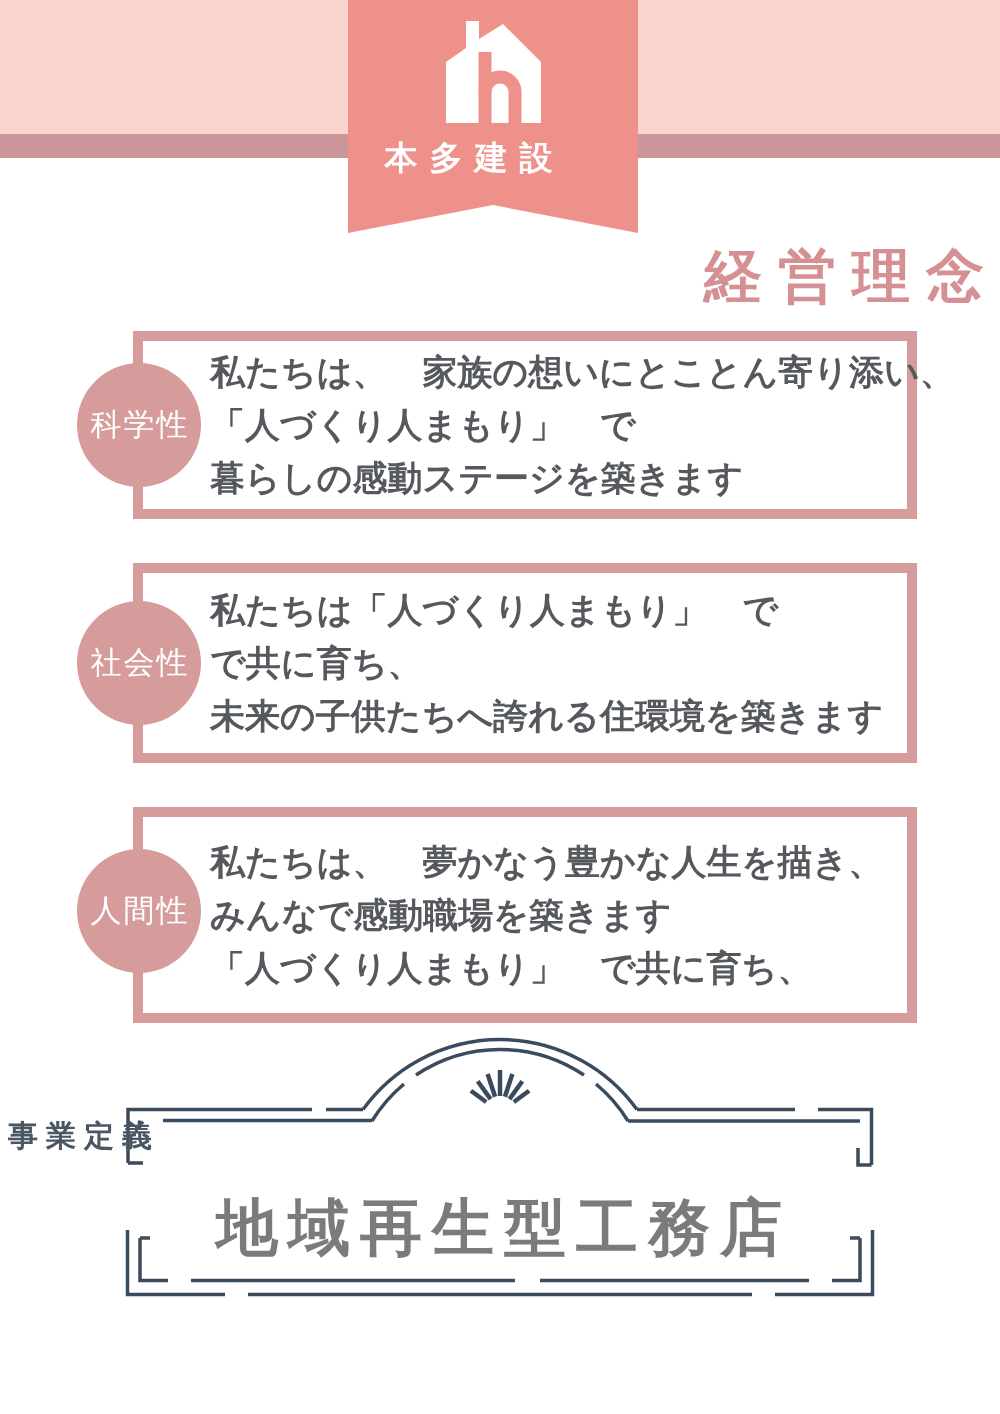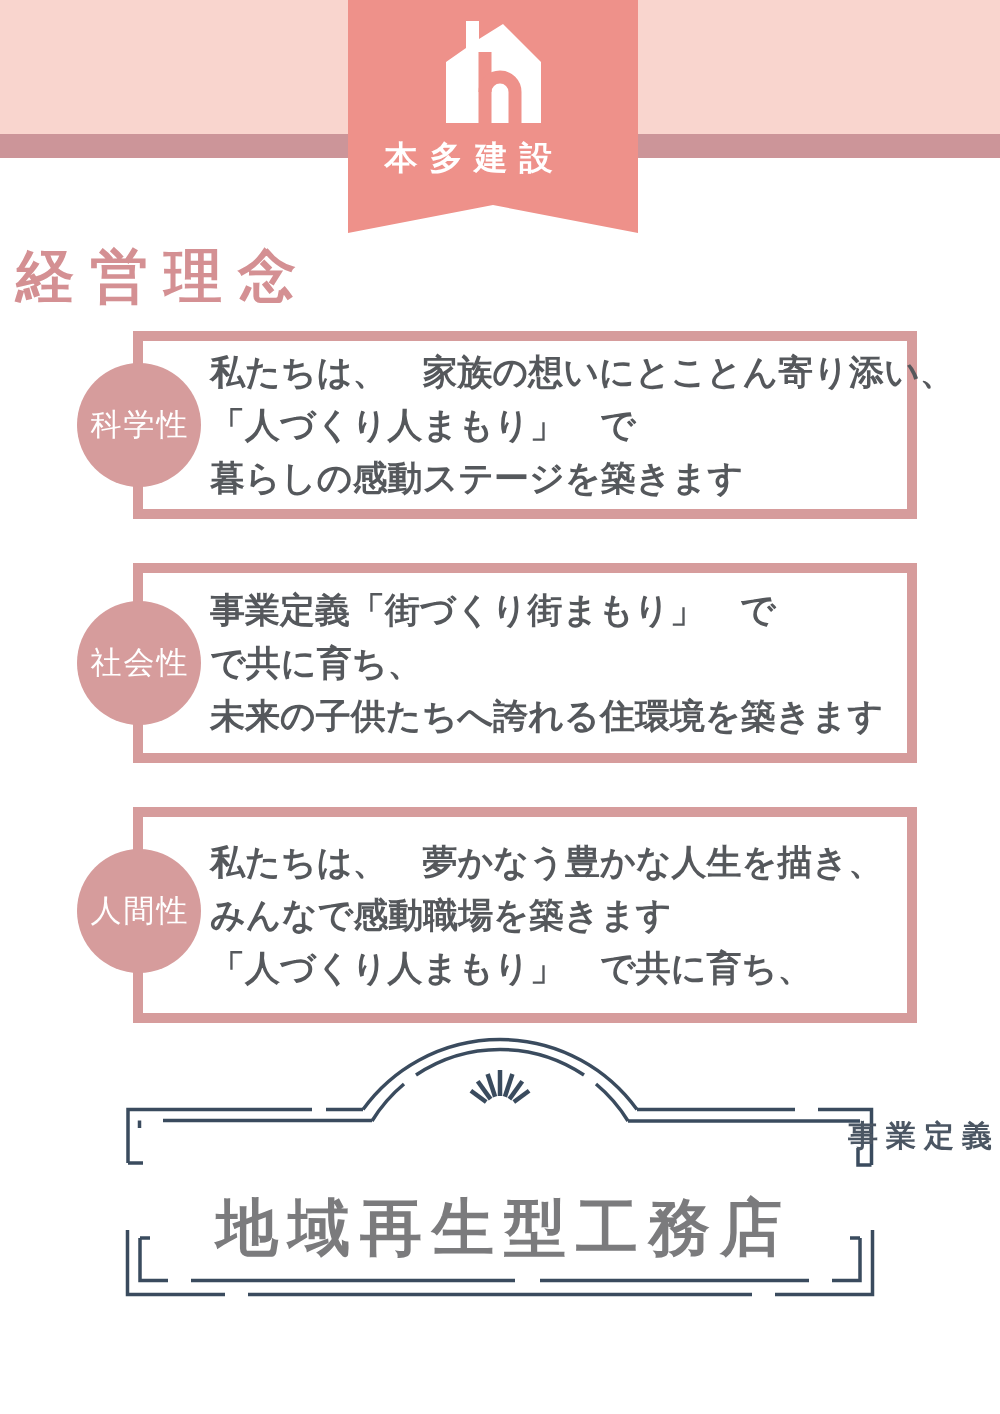--- a/index.html
+++ b/index.html
@@ -27,21 +27,21 @@
   .ribbon svg{position:absolute;left:85px;top:18px;}
   .brand-name{
     position:absolute;left:0;top:136px;width:241px;
     text-align:center;
     color:#ffffff;font-size:33px;font-weight:bold;
     letter-spacing:12px;text-indent:12px;
     white-space:nowrap;
   }
   .page-title{
     position:absolute;left:0;top:238px;width:1000px;
-    text-align:left;
+    text-align:right;
     color:#d49093;font-size:58px;font-weight:bold;
     letter-spacing:16px;text-indent:16px;
     white-space:nowrap;
   }
   
   .card{
     position:absolute;left:133px;width:784px;
     box-sizing:border-box;
     border:10px solid #d69c9c;
     background:#ffffff;
@@ -65,21 +65,21 @@
     color:#ffffff;font-size:31px;letter-spacing:2px;text-indent:2px;
     white-space:nowrap;
   }
   .badge-1{top:363px;}
   .badge-2{top:601px;}
   .badge-3{top:849px;}
   
   .frame-svg{position:absolute;left:0;top:0;pointer-events:none;}
   .definition-label{
     position:absolute;left:0;top:1116px;width:1000px;
-    text-align:right;
+    text-align:left;
     color:#4b5663;font-size:30px;font-weight:bold;
     letter-spacing:8px;text-indent:8px;
     white-space:nowrap;
   }
   .definition-title{
     position:absolute;left:0;top:1186px;width:998px;
     text-align:center;
     color:#7b7b7d;font-size:62px;font-weight:bold;
     letter-spacing:10px;text-indent:10px;
     white-space:nowrap;
@@ -107,21 +107,21 @@
   <div class="page-title">経営理念</div>
 
   <div class="card card-1">
     <span class="line">私たちは、　家族の想いにとことん寄り添い、</span>
     <span class="line">「人づくり人まもり」　で</span>
     <span class="line">暮らしの感動ステージを築きます</span>
   </div>
   <div class="badge badge-1">科学性</div>
 
   <div class="card card-2">
-    <span class="line">事業定義「街づくり街まもり」　で</span>
+    <span class="line">私たちは「人づくり人まもり」　で</span>
     <span class="line">で共に育ち、</span>
     <span class="line">未来の子供たちへ誇れる住環境を築きます</span>
   </div>
   <div class="badge badge-2">社会性</div>
 
   <div class="card card-3">
     <span class="line">私たちは、　夢かなう豊かな人生を描き、</span>
     <span class="line">みんなで感動職場を築きます</span>
     <span class="line">「人づくり人まもり」　で共に育ち、</span>
   </div>

